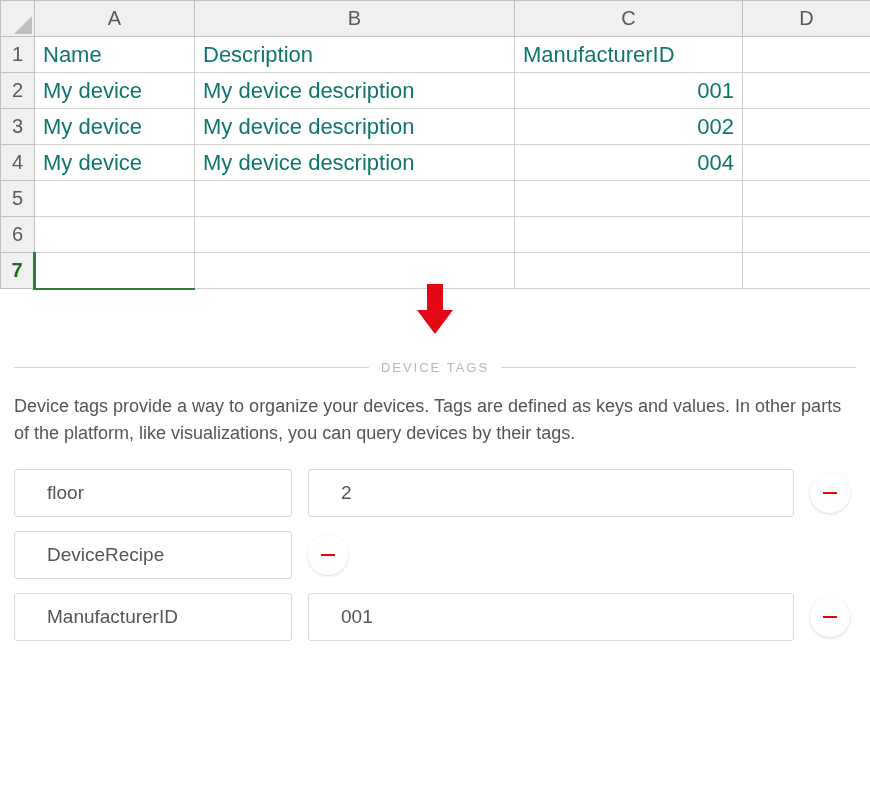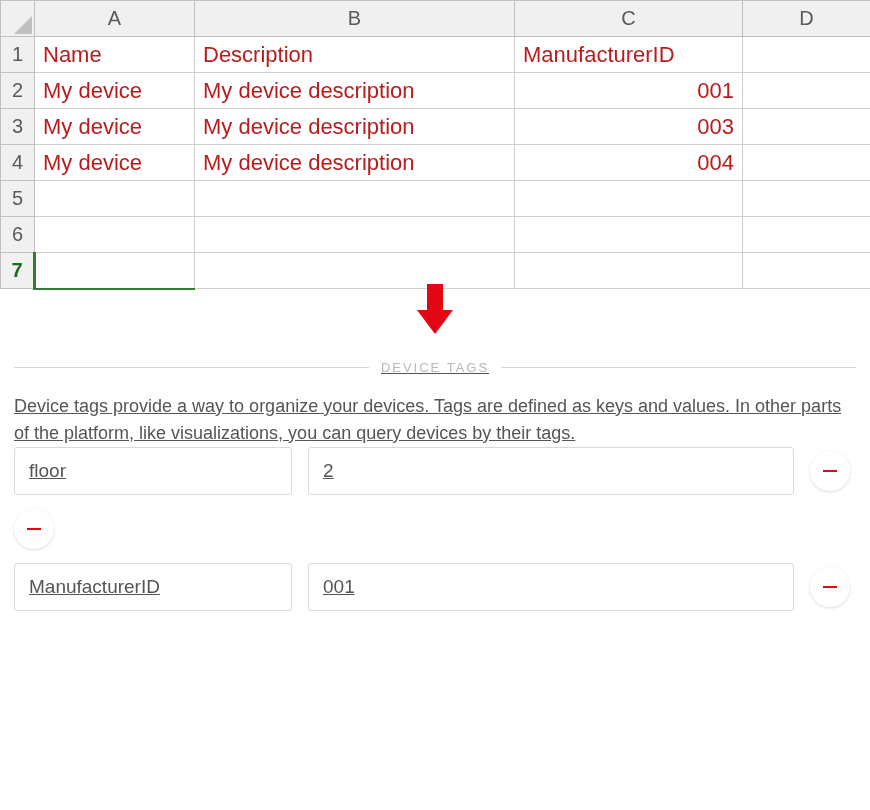--- a/index.html
+++ b/index.html
@@ -18,21 +18,21 @@
     width: 870px;
     table-layout: fixed;
   }
   .sheet th, .sheet td {
     border: 1px solid #d0d0d0;
     font-size: 22px;
     height: 36px;
     padding: 3px 8px 3px 8px;
     text-align: left;
     font-weight: 400;
-    color: #b91c1c;
+    color: #0f766e;
     background: #fff;
     vertical-align: middle;
     overflow: hidden;
   }
   .sheet .colhead {
     background: #f0f0f0;
     text-align: center;
     color: #5a5a5a;
     font-size: 20px;
     border: 1px solid #bfbfbf;
@@ -105,21 +105,20 @@
     border-right: 18px solid transparent;
     border-top: 24px solid #e30613;
   }
 
   
   .tags-section {
     width: 842px;
     margin: 22px 14px 0 14px;
     font-family: Helvetica, Arial, sans-serif;
     color: #555;
-    text-decoration: underline;
   }
   .divider {
     display: flex;
     align-items: center;
     gap: 12px;
     margin-bottom: 18px;
   }
   .divider .line {
     flex: 1;
     height: 1px;
@@ -128,32 +127,33 @@
   .divider .label {
     font-size: 13px;
     letter-spacing: 2px;
     color: #b8b8b8;
     font-weight: 500;
   }
   .helptext {
     font-size: 18px;
     line-height: 1.5;
     color: #555;
+    margin-bottom: 22px;
   }
   .tagrow {
     display: flex;
     align-items: center;
     gap: 16px;
     margin-bottom: 14px;
   }
   .tagrow input {
     height: 48px;
     border: 1px solid #d9d9d9;
     border-radius: 3px;
-    padding: 0 14px;
+    padding: 0 32px;
     font-size: 19px;
     color: #555;
     background: #fff;
     font-family: inherit;
   }
   .tagrow input::placeholder { color: #aaa; }
   .tagrow .key   { width: 278px; }
   .tagrow .value { width: 486px; }
   .remove-btn {
     width: 40px; height: 40px;
@@ -202,21 +202,21 @@
     <th class="rowhead">2</th>
     <td>My device</td>
     <td>My device description</td>
     <td class="right">001</td>
     <td></td>
   </tr>
   <tr>
     <th class="rowhead">3</th>
     <td>My device</td>
     <td>My device description</td>
-    <td class="right">003</td>
+    <td class="right">002</td>
     <td></td>
   </tr>
   <tr>
     <th class="rowhead">4</th>
     <td>My device</td>
     <td>My device description</td>
     <td class="right">004</td>
     <td></td>
   </tr>
   <tr>
@@ -259,20 +259,21 @@
 
   <div class="tagrow">
     <input class="key" value="floor" style="">
     <input class="value" value="2" style="">
     <div class="remove-btn">
       <span class="dash"></span>
     </div>
   </div>
 
   <div class="tagrow">
+    <input class="key" value="DeviceRecipe" style="">
     <div class="remove-btn">
       <span class="dash"></span>
     </div>
   </div>
 
   <div class="tagrow">
     <input class="key" value="ManufacturerID" style="">
     <input class="value" value="001" style="">
     <div class="remove-btn">
       <span class="dash"></span>

